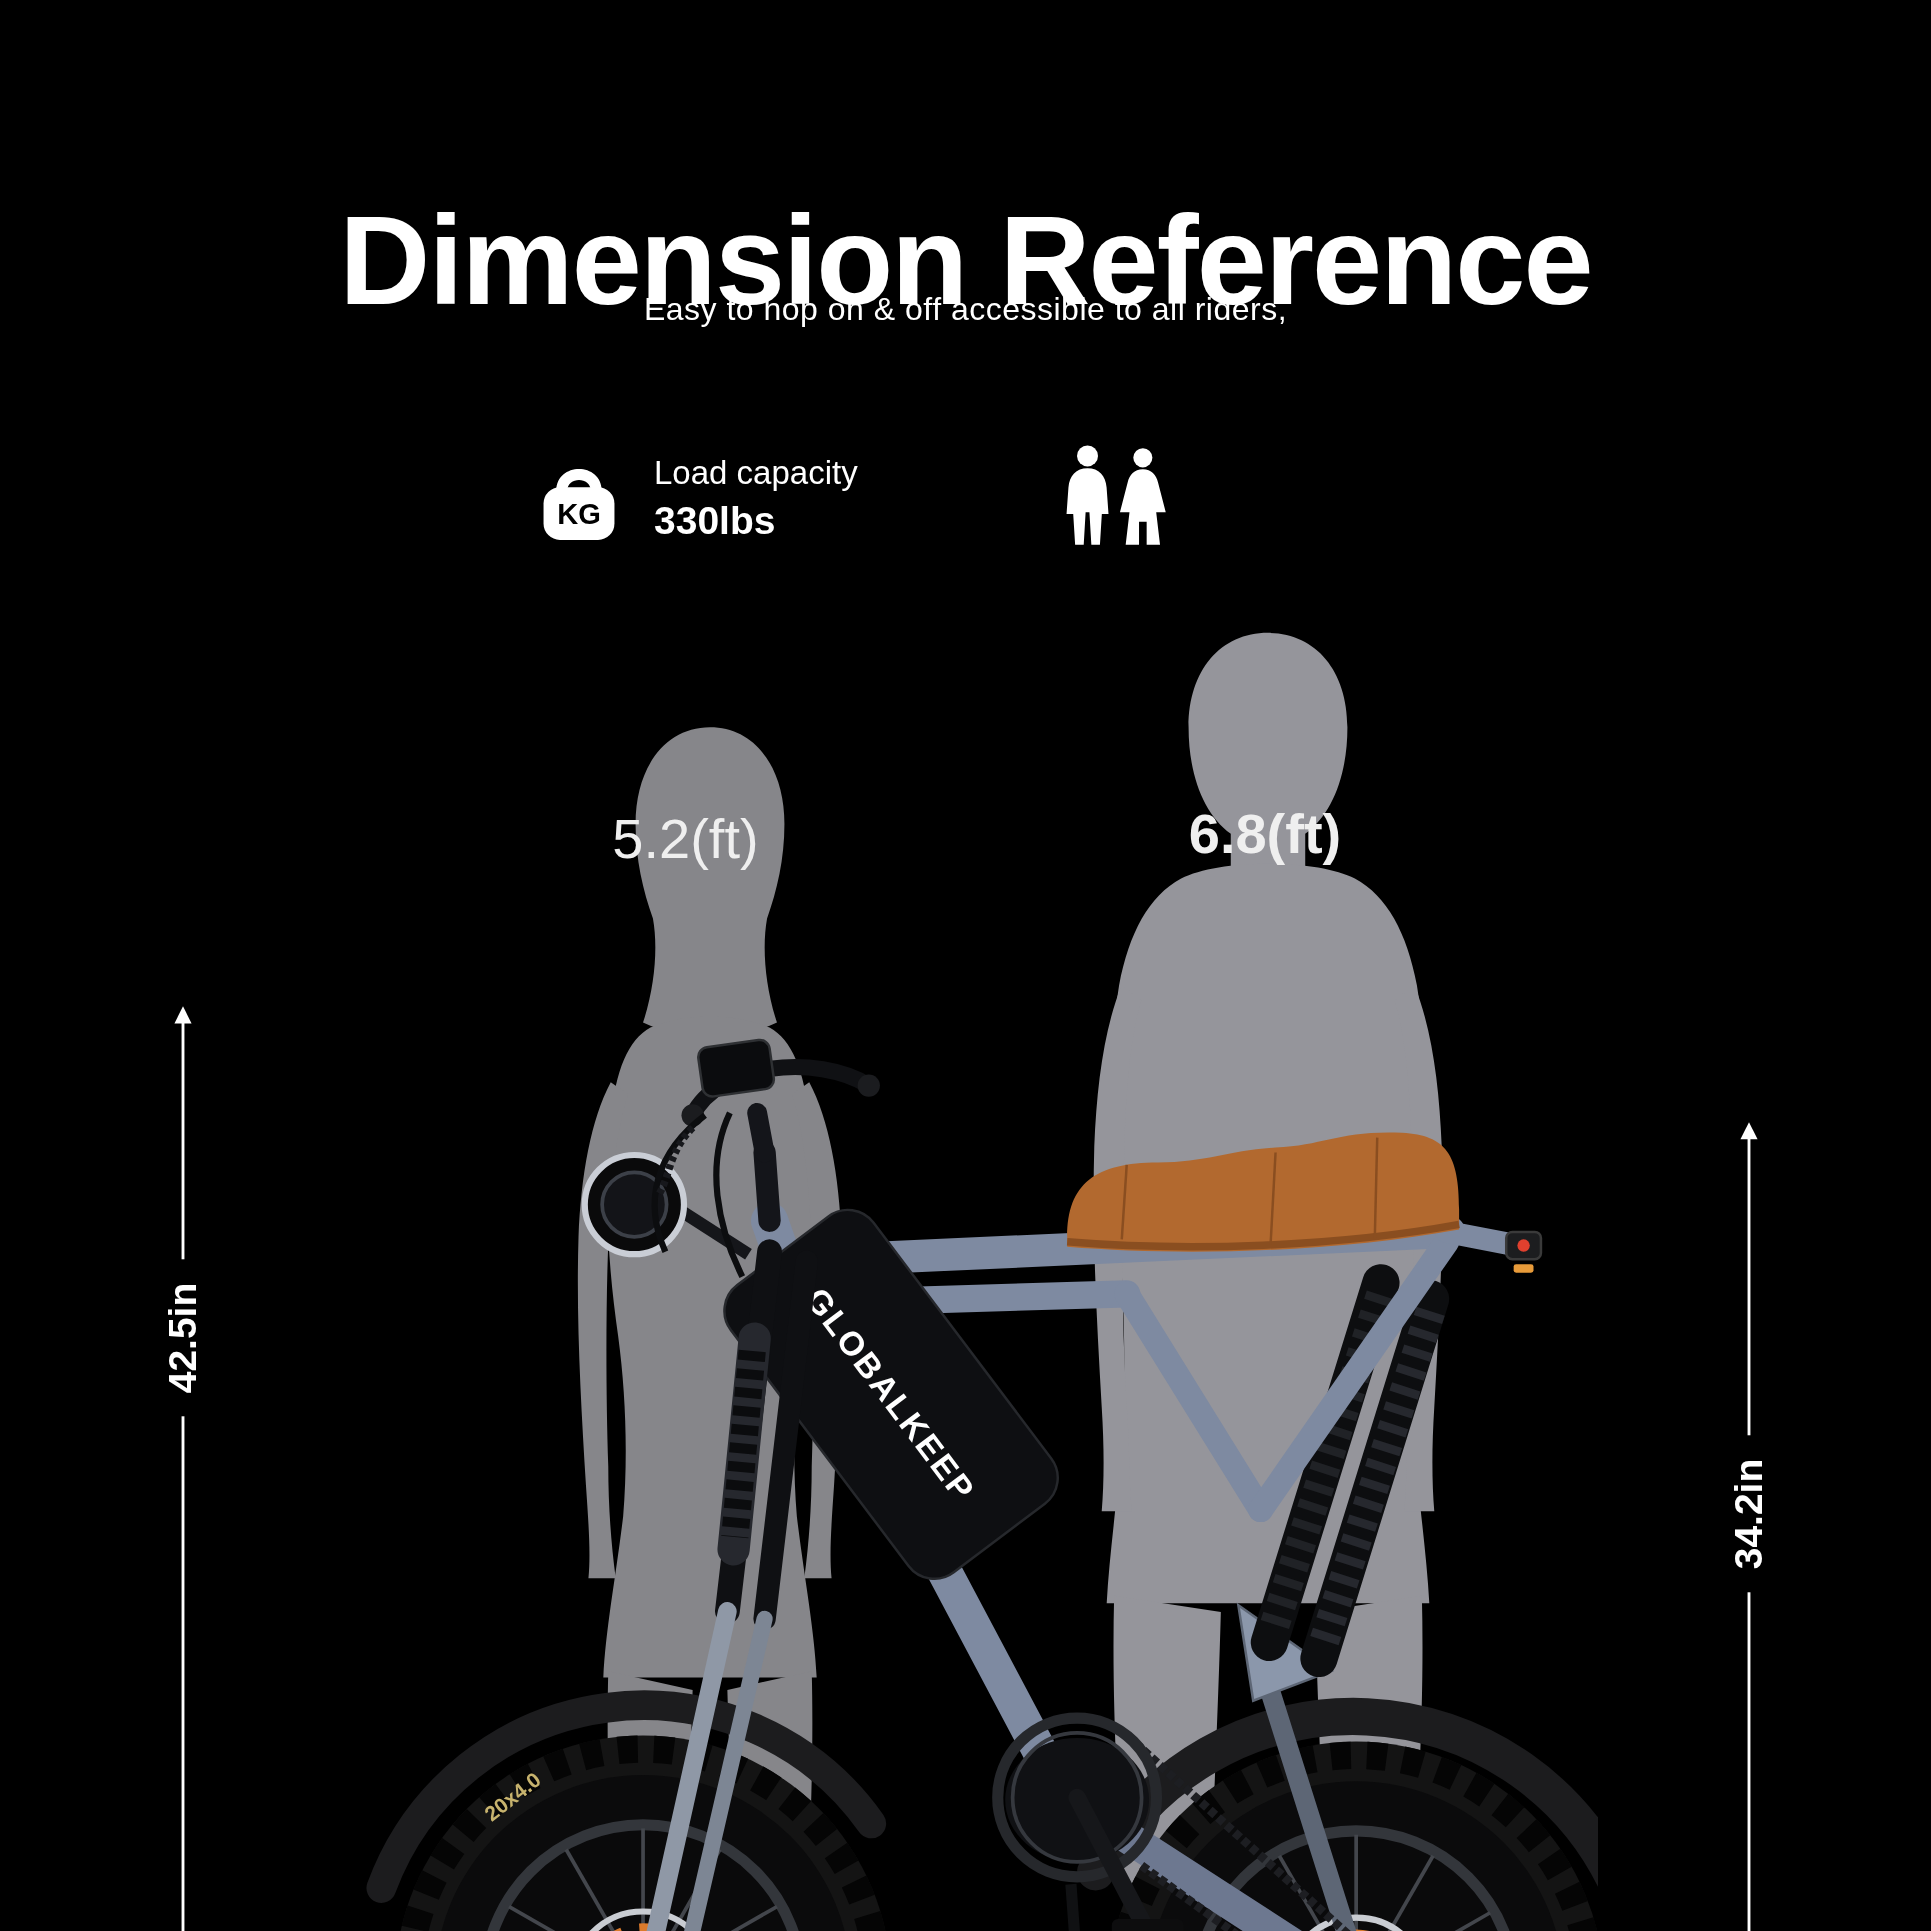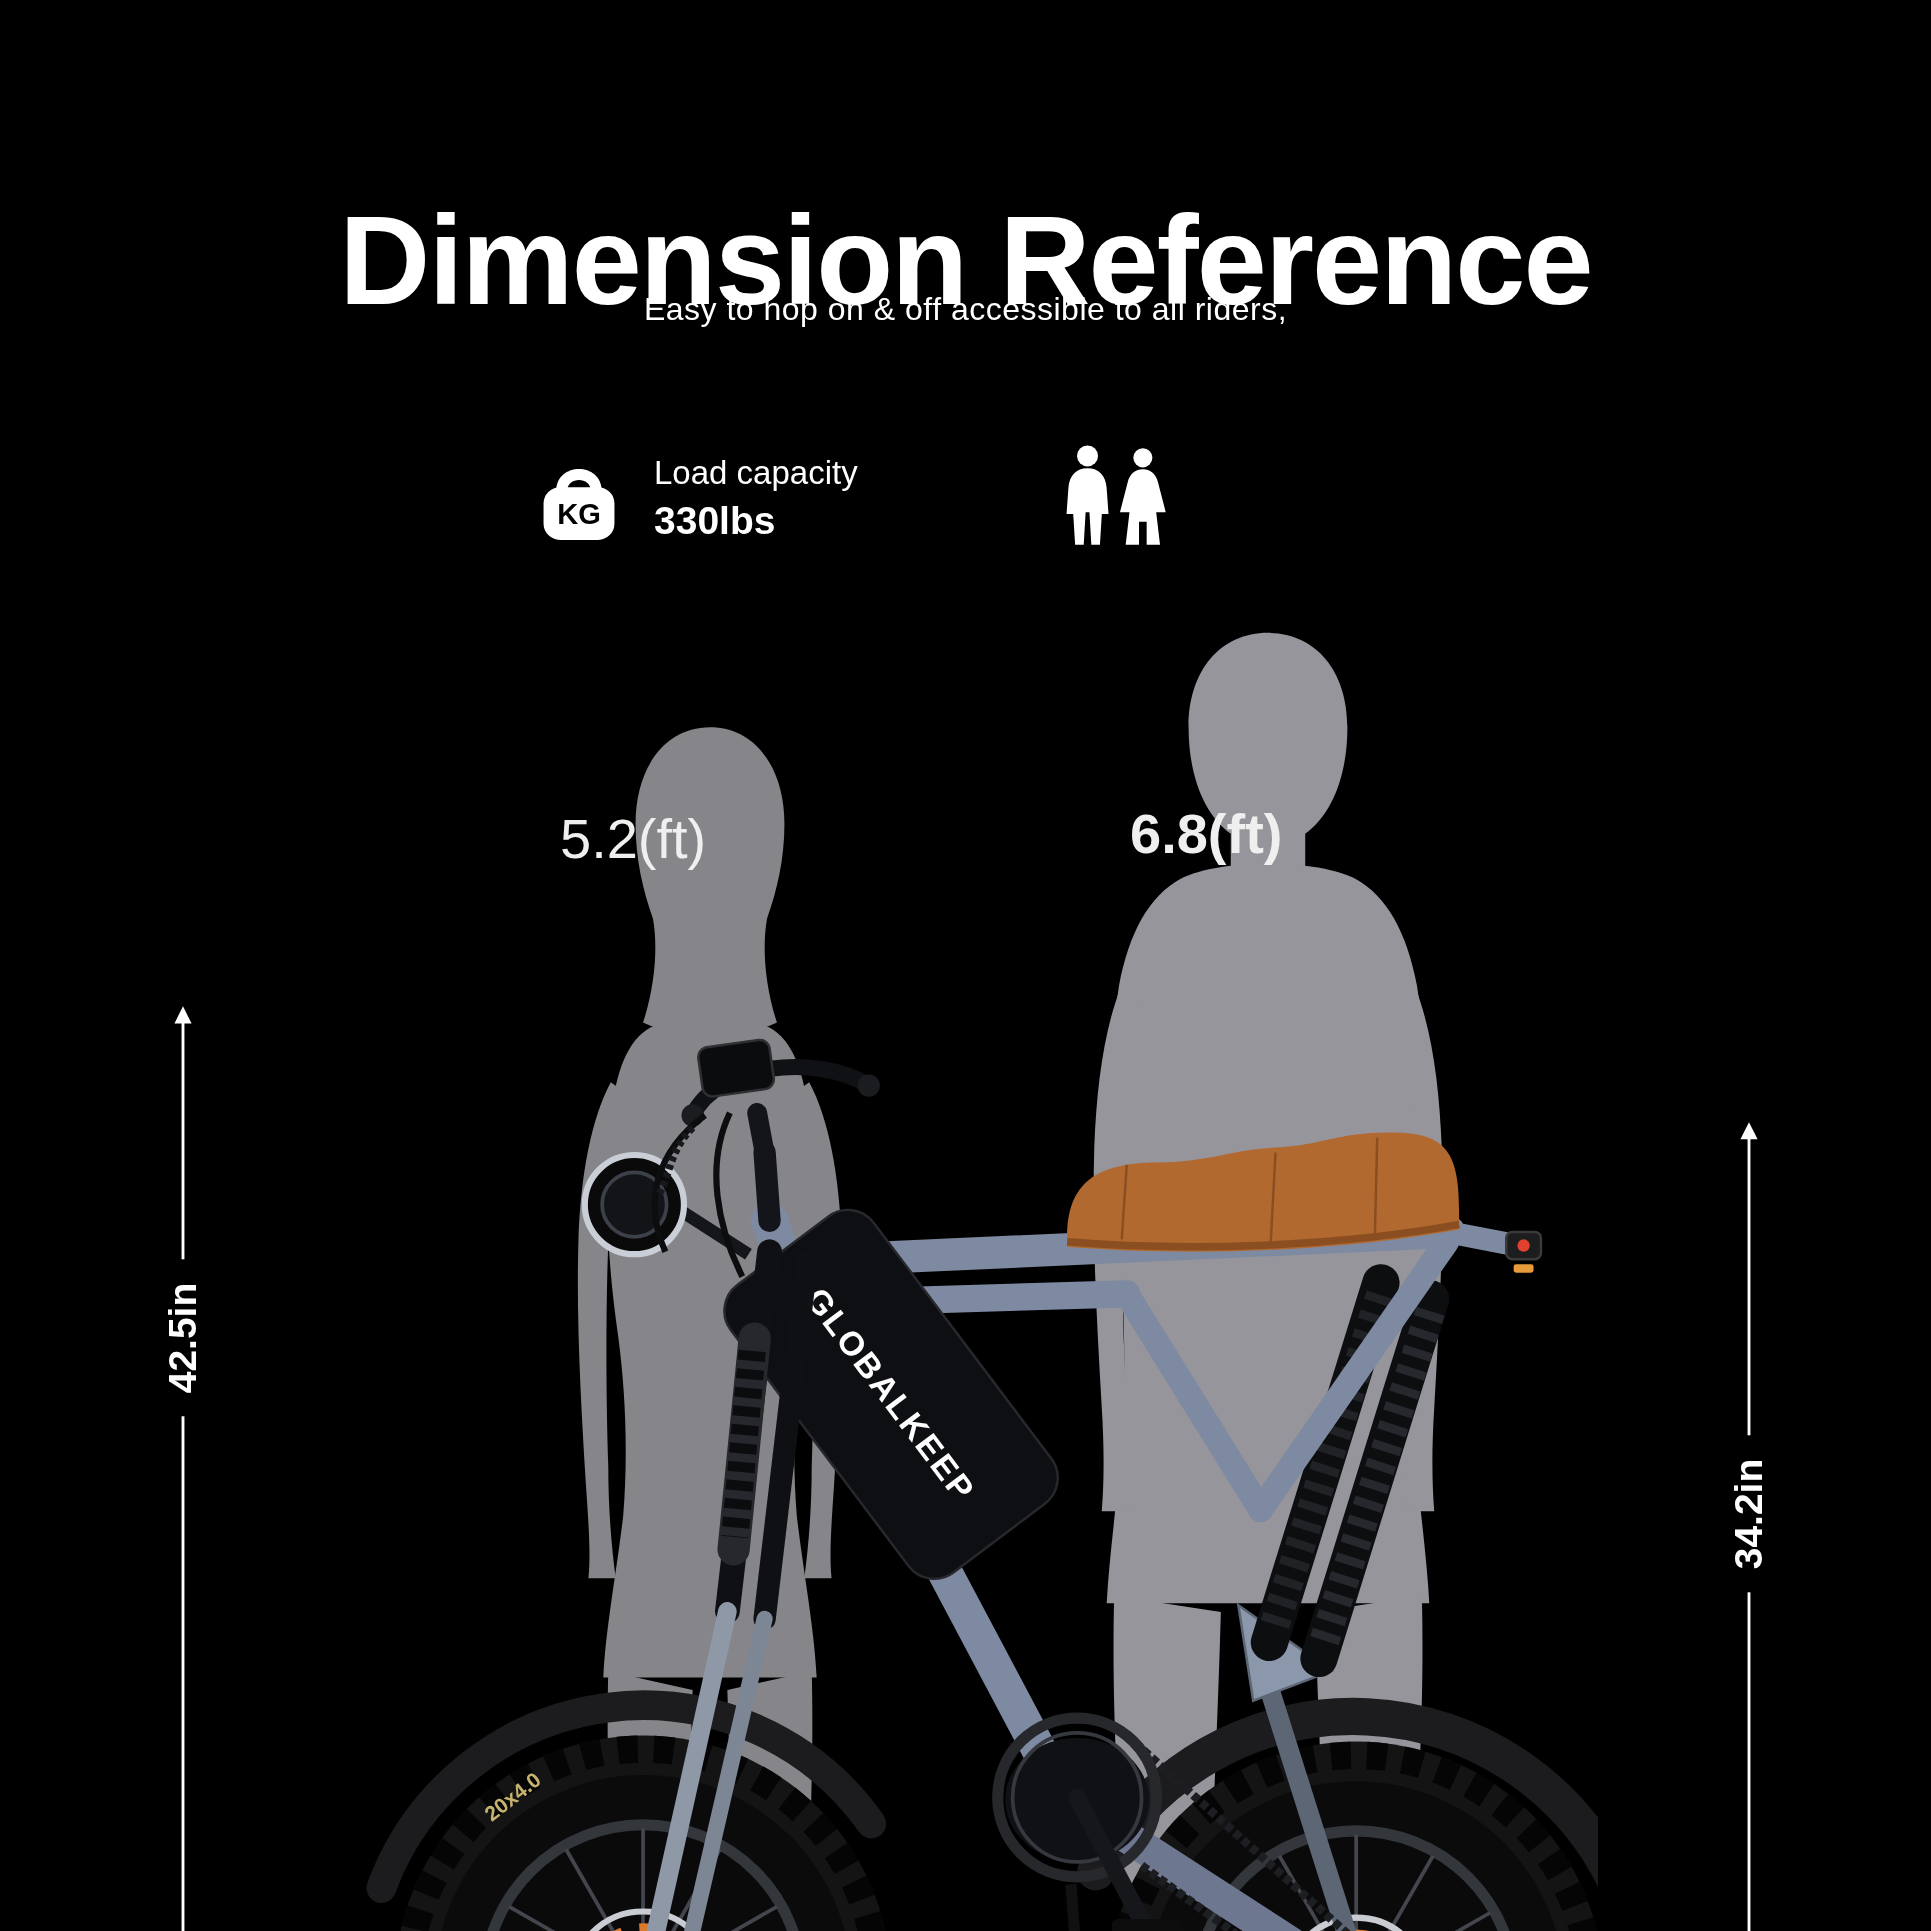--- a/index.html
+++ b/index.html
@@ -23,21 +23,21 @@
 
   .spec{ position:absolute; display:flex; align-items:center; gap:25px; }
   .spec-load{ left:529px; top:449px; }
   .spec-rider{ left:1057px; top:439px; }
   .spec-icon{ flex:0 0 auto; }
   .spec-label{ font-size:33px; font-weight:400; line-height:1.35; }
   .spec-value{ font-size:39px; font-weight:700; line-height:1.3; }
 
   .fig-label{
     position:absolute; font-size:56px; font-weight:400; color:#efefef;
-    z-index:5;
+    text-align:center; z-index:5;
   }
   .fig-label-female{ left:560px; top:806px; width:251px; }
   .fig-label-male{ left:1130px; top:801px; width:270px;font-weight:bold; }
 
   .silhouette{ position:absolute; z-index:1; }
   .sil-female{ left:536px; top:710px; }
   .sil-male{ left:1057px; top:613px; }
 
   .bike{ position:absolute; left:333px; top:966px; z-index:3; }
 

